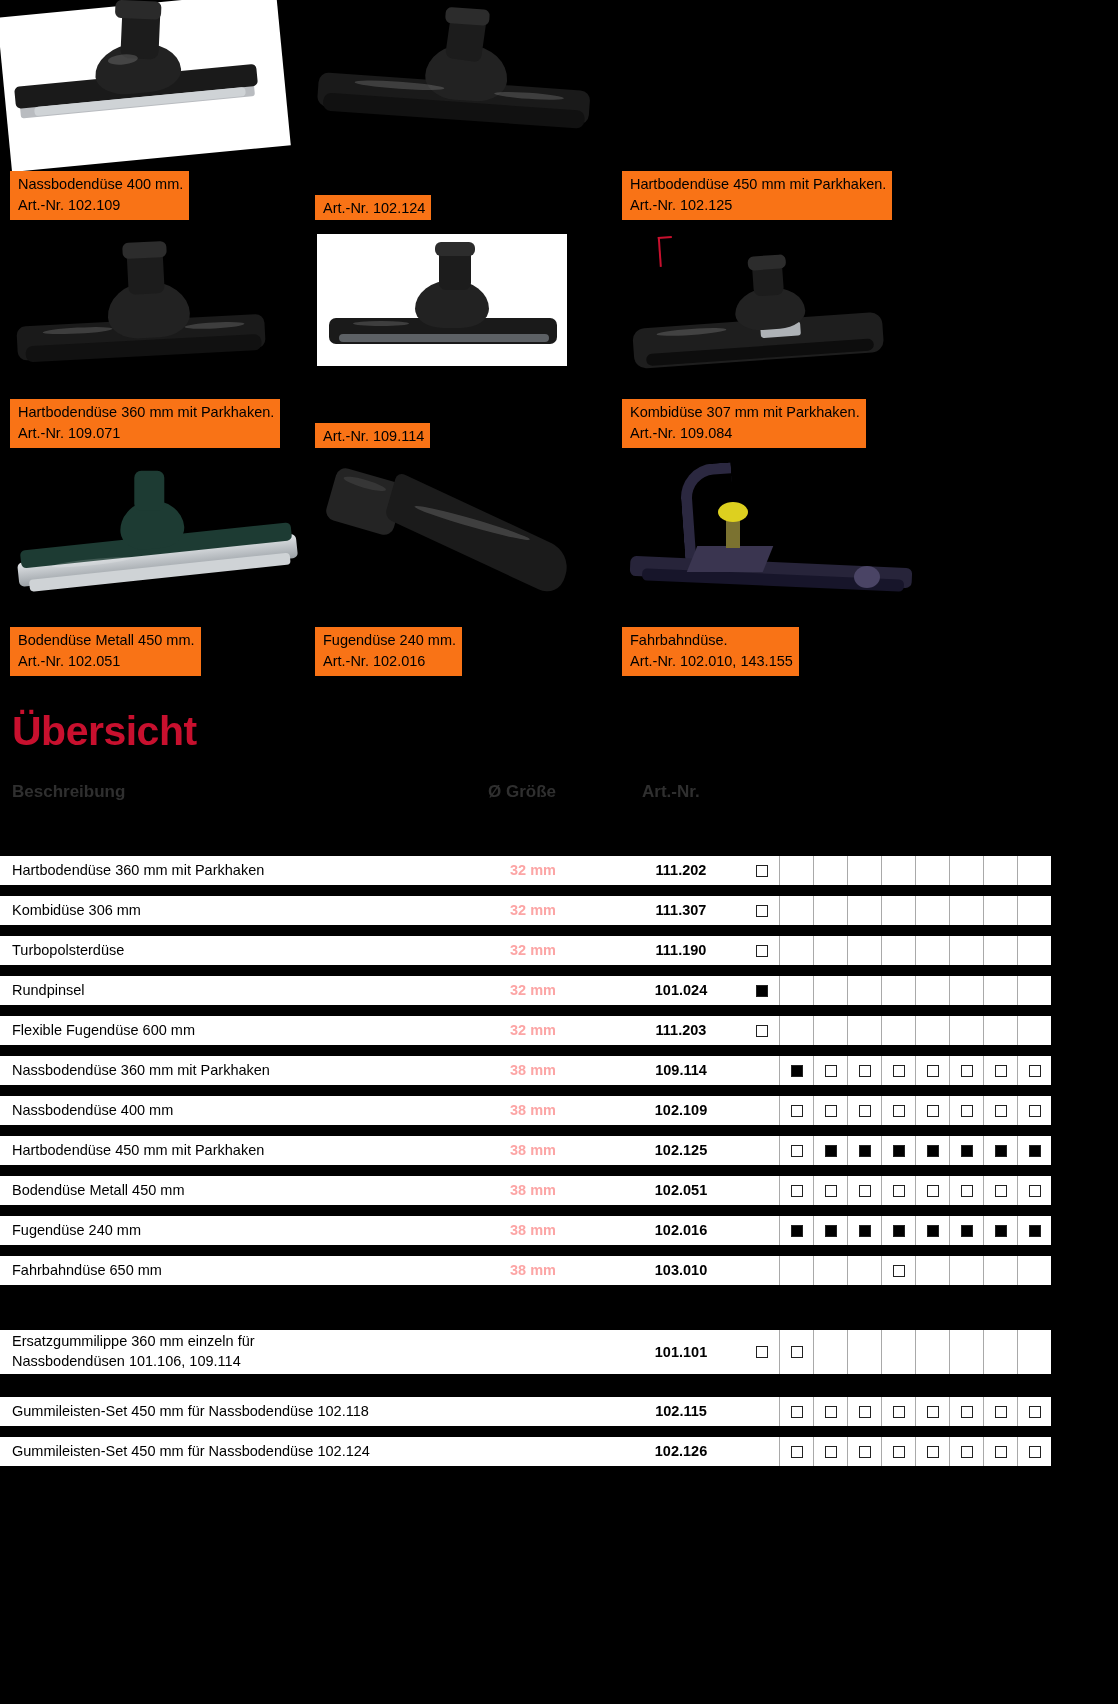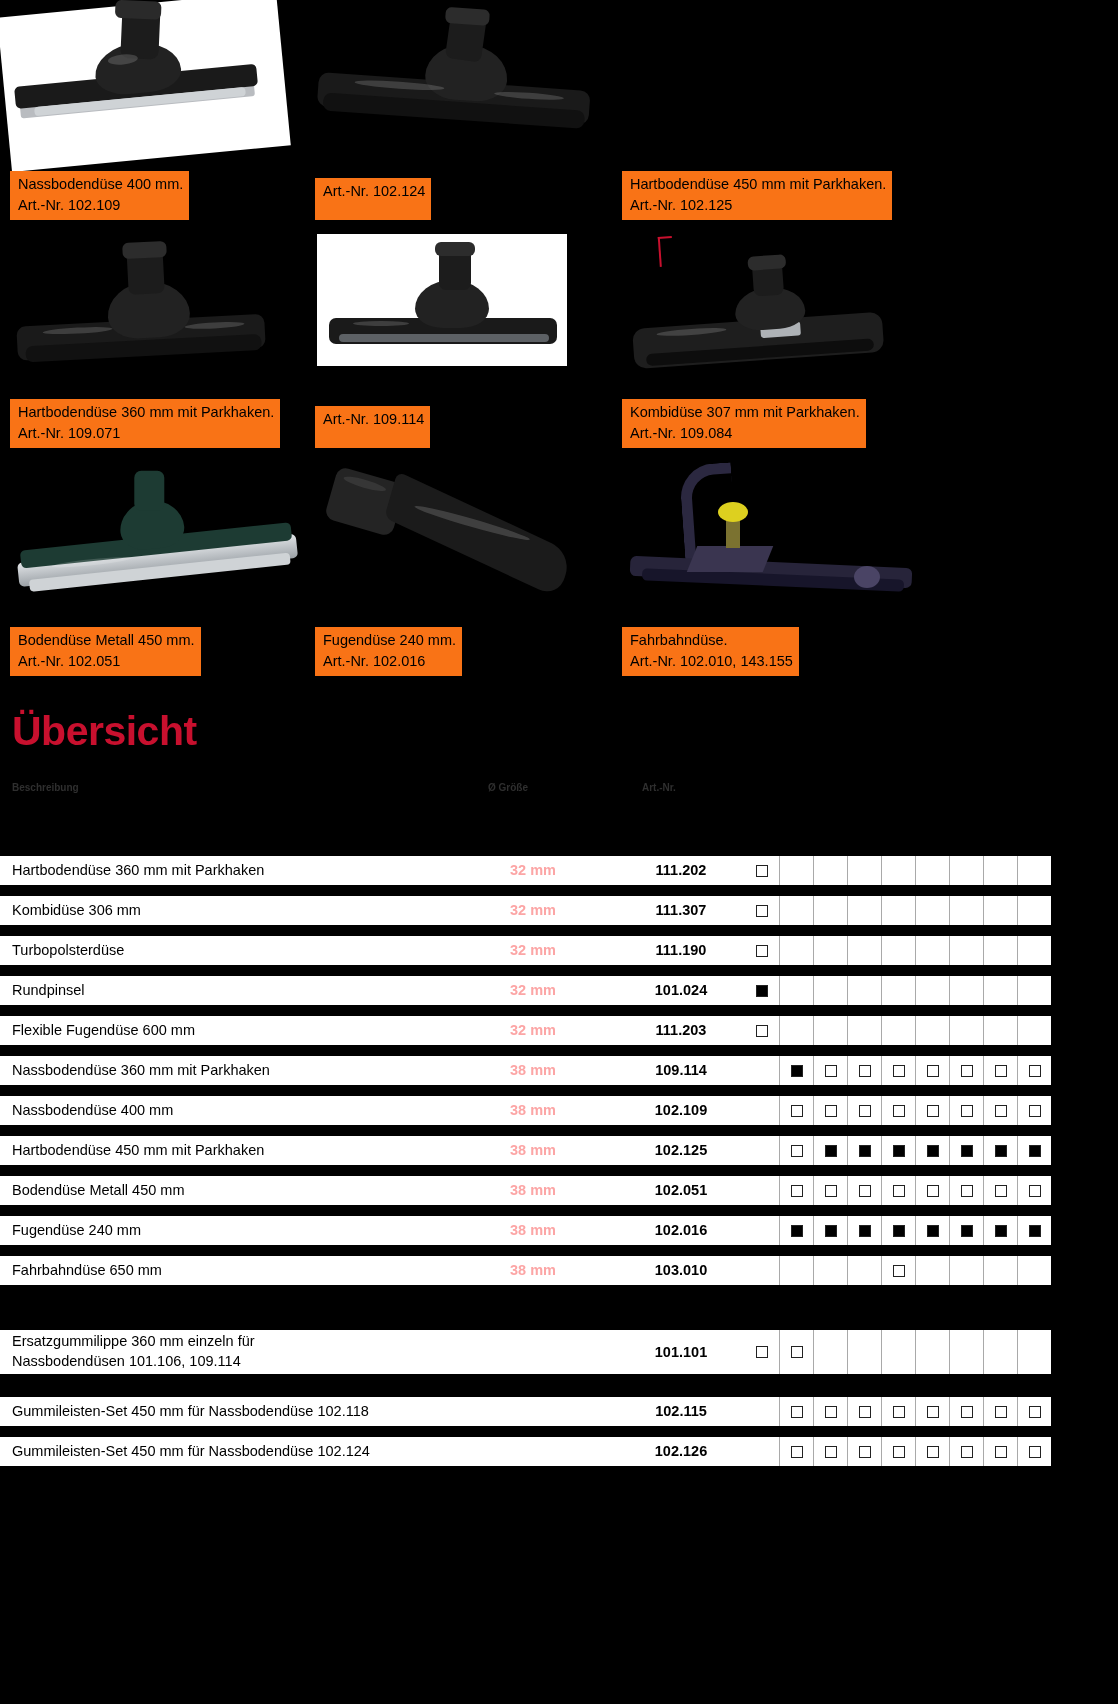--- a/index.html
+++ b/index.html
@@ -58,21 +58,21 @@
     position: absolute;
     left: 0;
     bottom: 0;
     background: #f97316;
     color: #000000;
     font-size: 14.5px;
     line-height: 1.45;
     padding: 3px 6px 4px 8px;
     white-space: nowrap;
   }
-  .caption.one-line { padding-bottom: 18px; }
+  .caption.one-line { padding-bottom: 1px; }
 
   
   .nz { position: absolute; }
 
   
   .photo-card {
     position: absolute;
     background: #ffffff;
   }
   .card-a {
@@ -127,21 +127,21 @@
     color: #c8102e;
     letter-spacing: -0.5px;
   }
   .ov-head {
     position: absolute;
     left: 0;
     top: 74px;
     width: 1030px;
     height: 22px;
     color: #2f2f2f;
-    font-size: 10px;
+    font-size: 17px;
     font-weight: bold;
   }
   .ov-head .h-desc { position: absolute; left: 12px; top: 0; }
   .ov-head .h-size { position: absolute; left: 488px; top: 0; }
   .ov-head .h-art  { position: absolute; left: 642px; top: 0; }
 
   .tbl {
     position: absolute;
     left: 0;
     top: 148px;

